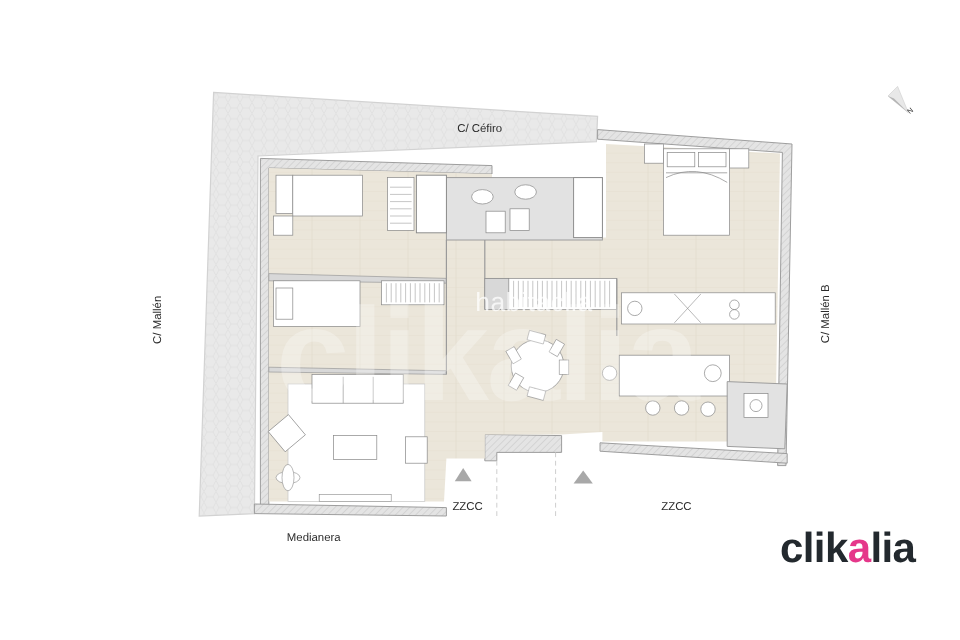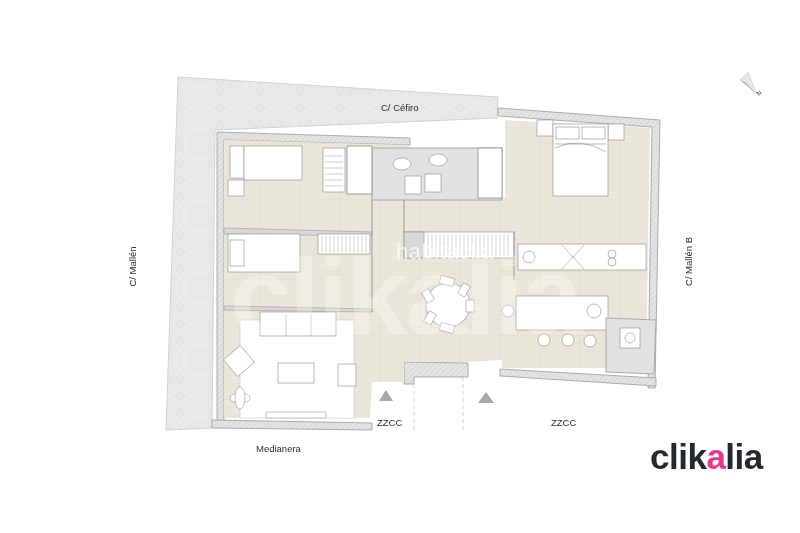--- a/index.html
+++ b/index.html
@@ -156,20 +156,20 @@
     <polygon points="740,80 757,94 745,82" fill="#b4b4b4"></polygon>
   </g>
 </svg>
 
 <div class="watermark-big">clikalia</div>
 <div class="watermark">habitaclia</div>
 
 <div class="label" style="left:381px;top:58px;margin-top:44px;">C/ Céfiro</div>
 <div class="vlabel" style="left:102px;top:261px;width:60px;text-align:center;">C/ Mallén</div>
 <div class="vlabel" style="left:653px;top:256px;width:70px;text-align:center;">C/ Mallén B</div>
-<div class="label" style="left:256px;top:443px;">Medianera</div>
+<div class="label" style="left:239px;top:443px;">Medianera</div>
 <div class="label" style="left:377px;top:417px;">ZZCC</div>
 <div class="label" style="left:551px;top:417px;">ZZCC</div>
 <div class="label" style="left:757px;top:90px;font-size:6px;transform:rotate(-40deg);">N</div>
 
 <div class="logo">
   <span>clik</span><span class="accent">a</span><span>lia</span>
 </div>
 
 </body></html>

